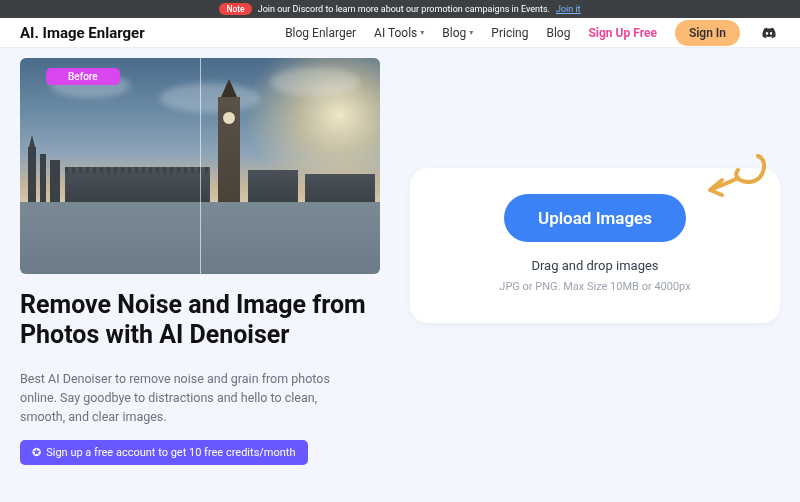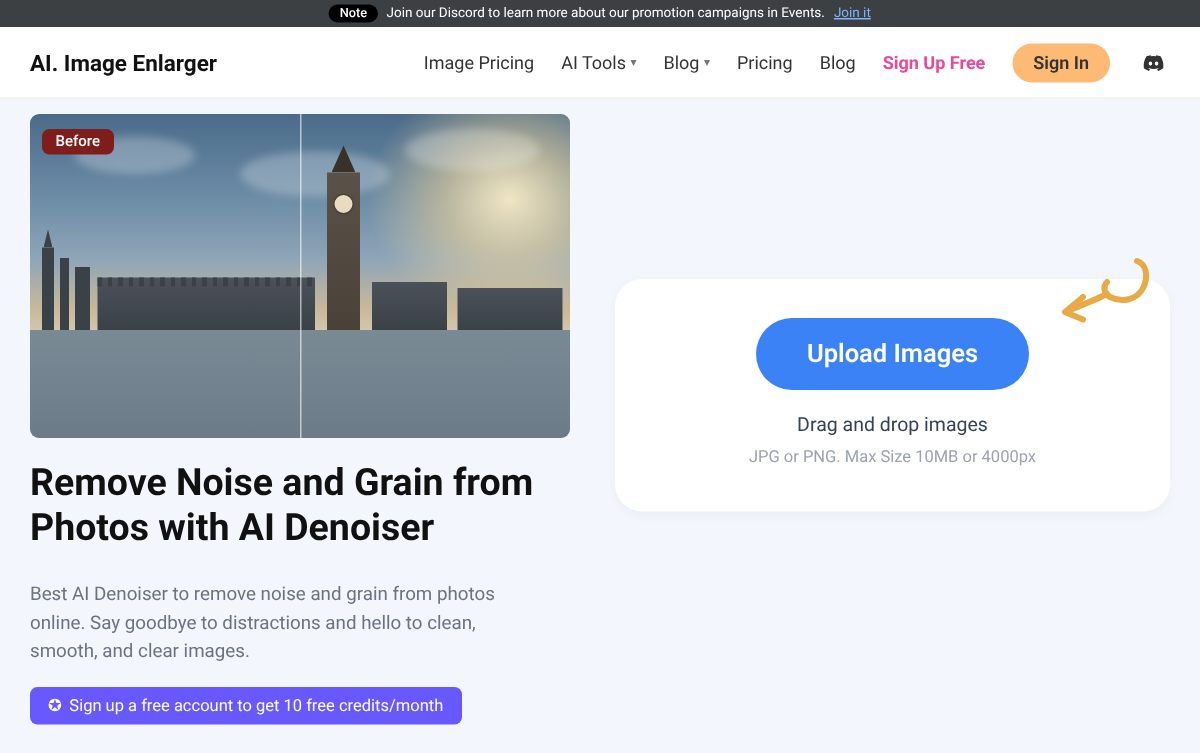--- a/index.html
+++ b/index.html
@@ -1,20 +1,20 @@
 <!DOCTYPE html>
 <html><head>
 <meta charset="utf-8">
 <style>
 *{margin:0;padding:0;box-sizing:border-box;font-family:-apple-system,BlinkMacSystemFont,"Segoe UI",Roboto,sans-serif}
 body{width:800px;height:502px;overflow:hidden;background:#f3f6fc}
 .banner{background:#3c4043;height:18px;display:flex;align-items:center;justify-content:center;gap:6px;font-size:9px;color:#fff}
-.note-pill{background:#000000;border-radius:9px;padding:1px 7px;font-size:8.5px;font-weight:500}
+.note-pill{background:#ef4444;border-radius:9px;padding:1px 7px;font-size:8.5px;font-weight:500}
 .banner a{color:#7db4ff;text-decoration:underline}
-.header{background:#fff;height:48px;display:flex;align-items:center;padding:0 20px;border-bottom:1px solid #eee}
+.header{background:#fff;height:30px;display:flex;align-items:center;padding:0 20px;border-bottom:1px solid #eee}
 .logo{font-weight:700;font-size:15px;color:#111}
 .nav{margin-left:auto;display:flex;align-items:center;gap:18px;font-size:12px;color:#333}
 .nav-item{display:flex;align-items:center;gap:3px;cursor:pointer}
 .chev{font-size:8px;color:#777}
 .signup{font-weight:700;color:#ec4899}
 .signin{background:#fdba74;border-radius:16px;padding:6px 14px;font-weight:600;font-size:12px}
 .discord{width:22px;height:18px;display:flex;align-items:center;justify-content:center}
 .main{display:flex;padding:10px 20px 0;gap:30px}
 .left{width:360px}
 .hero-img{position:relative;width:360px;height:216px;border-radius:6px;overflow:hidden}
@@ -34,21 +34,21 @@
 .palace::before{content:"";position:absolute;top:0;left:0;right:0;height:6px;background:repeating-linear-gradient(90deg,#3a4248 0 3px,transparent 3px 7px)}
 .bigben{position:absolute;bottom:72px;left:198px;width:22px;height:105px;background:linear-gradient(180deg,#5a5248 0%,#4a4238 100%)}
 .bigben::before{content:"";position:absolute;top:-18px;left:3px;width:16px;height:18px;background:#3a3228;clip-path:polygon(50% 0,100% 100%,0 100%)}
 .clock{position:absolute;top:14px;left:4px;width:14px;height:14px;background:#e8dcc0;border-radius:50%;border:1px solid #4a4238}
 .b4{left:228px;width:50px;height:32px;background:linear-gradient(180deg,#4a5158,#3a4248)}
 .b5{left:285px;width:70px;height:28px;background:linear-gradient(180deg,#4a5158,#3a4248)}
 .bridge{position:absolute;bottom:56px;left:40px;width:310px;height:16px}
 .bridge::before{content:"";position:absolute;top:0;left:0;right:0;height:3px;background:#5a6268}
 .arch{position:absolute;bottom:0;width:22px;height:14px;border-top:2px solid #5a6268;border-left:2px solid #5a6268;border-right:2px solid #5a6268;border-radius:11px 11px 0 0}
 .divider{position:absolute;top:0;bottom:0;left:50%;width:1px;background:rgba(255,255,255,.6)}
-.before-badge{position:absolute;top:10px;left:8px;background:#7f1d1d;color:#fff;font-size:10px;font-weight:500;padding:3px 9px;border-radius:5px}
+.before-badge{position:absolute;top:10px;left:26px;background:#d946ef;color:#fff;font-size:10px;font-weight:500;padding:3px 22px;border-radius:5px}
 h1{font-size:25px;font-weight:700;color:#111;line-height:1.2;margin-top:16px}
 .desc{font-size:12.5px;color:#6b7280;line-height:1.5;margin-top:20px;max-width:345px}
 .cta{display:inline-flex;align-items:center;gap:5px;background:#6858ff;color:#fff;font-size:11px;padding:6px 12px;border-radius:5px;margin-top:14px}
 .right{flex:1;position:relative;padding-top:110px}
 .arrow{position:absolute;top:90px;right:10px;width:70px;height:55px}
 .upload-card{background:#fff;border-radius:18px;padding:26px 20px 30px;text-align:center;box-shadow:0 2px 8px rgba(0,0,0,.04)}
 .upload-btn{display:inline-block;background:#3b82f6;color:#fff;font-size:17px;font-weight:600;padding:14px 34px;border-radius:28px;cursor:pointer}
 .dd{font-size:13px;color:#374151;margin-top:16px}
 .hint{font-size:11px;color:#9ca3af;margin-top:7px}
 </style>
@@ -58,21 +58,21 @@
 <div class="banner">
   <span class="note-pill">Note</span>
   <span>Join our Discord to learn more about our promotion campaigns in Events.</span>
   <a href="#">Join it</a>
 </div>
 
 <div class="header">
   <div class="logo">AI. Image Enlarger</div>
   <div class="nav">
     <div class="nav-item">
-        <span>Image Pricing</span>
+        <span>Blog Enlarger</span>
       </div>
     <div class="nav-item">
         <span>AI Tools</span>
         <span class="chev">▾</span>
       </div>
     <div class="nav-item">
         <span>Blog</span>
         <span class="chev">▾</span>
       </div>
     <div class="nav-item">Pricing</div>
@@ -110,21 +110,21 @@
           <div class="arch" style="left:120px"></div>
         <div class="arch" style="left:155px"></div>
           <div class="arch" style="left:190px"></div>
         <div class="arch" style="left:225px"></div>
           <div class="arch" style="left:260px"></div>
       </div>
       <div class="water"></div>
       <div class="divider"></div>
       <div class="before-badge">Before</div>
     </div>
-    <h1>Remove Noise and Grain from Photos with AI Denoiser</h1>
+    <h1>Remove Noise and Image from Photos with AI Denoiser</h1>
     <p class="desc">Best AI Denoiser to remove noise and grain from photos online. Say goodbye to distractions and hello to clean, smooth, and clear images.</p>
     <div class="cta">
       <span>✪</span>
       <span>Sign up a free account to get 10 free credits/month</span>
     </div>
   </div>
   <div class="right">
     <svg class="arrow" viewBox="0 0 70 55" fill="none" stroke="#e8a947" stroke-width="4" stroke-linecap="round">
       <path d="M58 8 C 64 10 66 18 62 26 C 58 34 48 36 40 32 C 36 30 35 25 38 22"></path>
       <path d="M10 42 L 22 32 M10 42 L 22 47 M10 42 C 20 38 30 34 38 30"></path>

